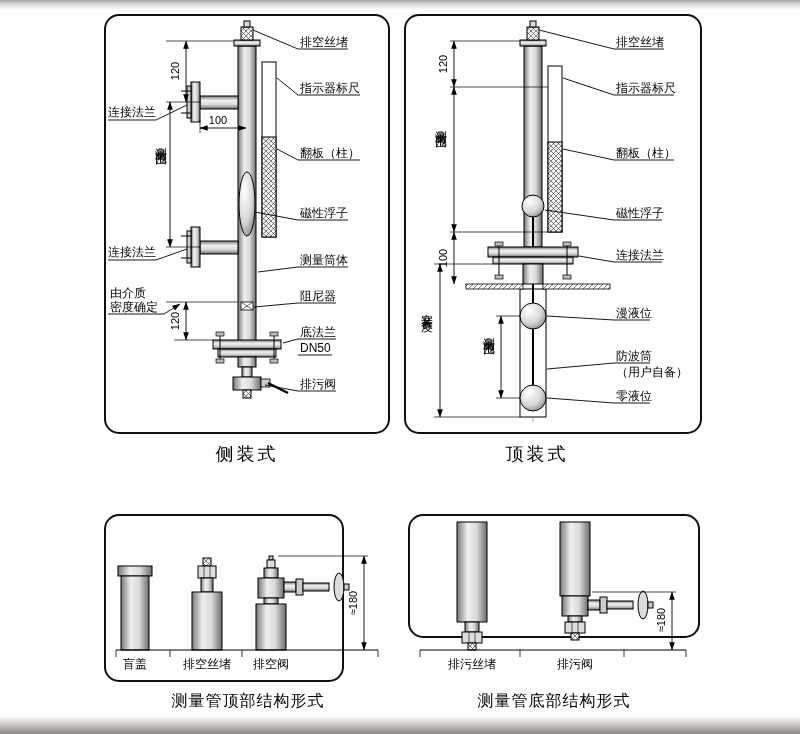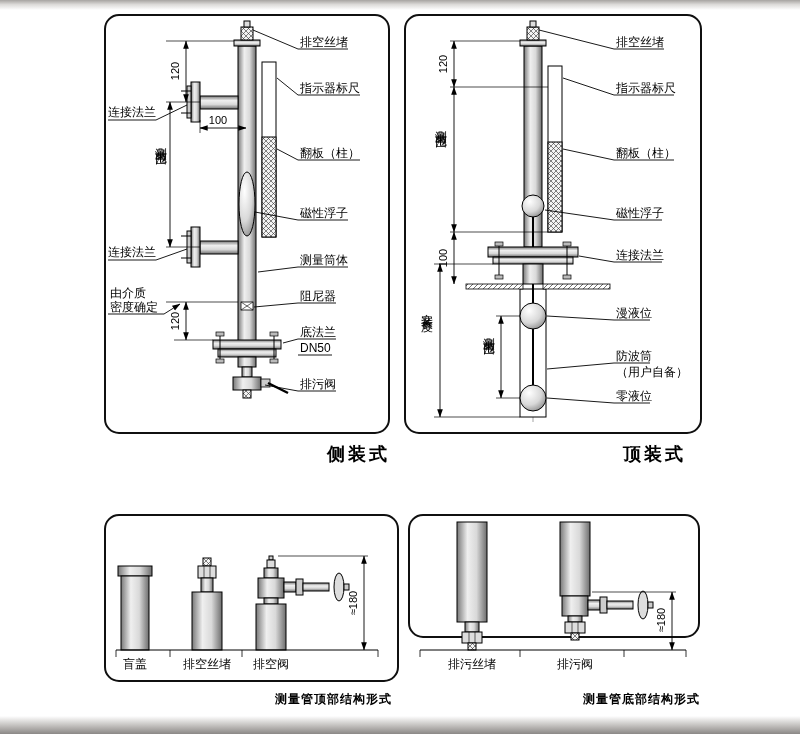--- a/index.html
+++ b/index.html
@@ -3,23 +3,23 @@
 <meta charset="utf-8">
 <style>
   html,body{margin:0;padding:0;}
   body{width:800px;height:734px;position:relative;background:#fff;font-family:"Liberation Sans",sans-serif;overflow:hidden;}
   .edge{position:absolute;left:0;right:0;pointer-events:none;}
   .edge-top{top:0;height:10px;background:linear-gradient(180deg,#a7a4a1,#dcdad8 45%,rgba(255,255,255,0));}
   .edge-bottom{bottom:0;height:18px;background:linear-gradient(0deg,#8b8886,#c6c4c2 50%,rgba(255,255,255,0));}
   .panel{position:absolute;border:2.5px solid #101010;border-radius:15px;background:#fff;box-sizing:border-box;}
   .panel>svg{position:absolute;left:0;top:0;display:block;}
   .vtext{position:absolute;writing-mode:vertical-rl;text-orientation:upright;-webkit-text-orientation:upright;font-size:12px;line-height:14px;letter-spacing:2px;color:#000;width:16px;}
-  .caption{position:absolute;text-align:right;font-weight:bold;color:#000;}
+  .caption{position:absolute;text-align:center;font-weight:normal;color:#000;}
   .cap-big{font-size:18px;letter-spacing:3px;}
-  .cap-mid{font-size:12px;letter-spacing:1px;}
+  .cap-mid{font-size:16px;letter-spacing:1px;}
   svg text{font-family:"Liberation Sans",sans-serif;font-size:12px;fill:#000;stroke:none;}
   svg .dimtext{font-size:11px;}
 </style>
 </head>
 <body>
 
 <svg width="0" height="0" style="position:absolute" aria-hidden="true">
  <defs>
   <pattern id="xh" width="5" height="5" patternUnits="userSpaceOnUse">
     <rect width="5" height="5" fill="#f4f4f4"></rect>
@@ -229,21 +229,21 @@
   <text x="210" y="301">漫液位</text>
   <text x="210" y="344">防波筒</text>
   <text x="210" y="360">（用户自备）</text>
   <text x="210" y="384">零液位</text>
  </svg>
  <div class="vtext" style="left:26px;top:105px">测量范围</div>
  <div class="vtext" style="left:12px;top:288px">安装长度</div>
  <div class="vtext" style="left:74px;top:312px">测量范围</div>
 </div>
 
-<div class="panel" style="left:104px;top:514px;width:295px;height:168px">
+<div class="panel" style="left:104px;top:514px;width:240px;height:168px">
  <svg width="283" height="163" viewBox="0 0 283 163">
   <g stroke="#000" stroke-width="1">
     <g>
       <rect x="12" y="50" width="34" height="10" fill="url(#mv)"></rect>
       <rect x="15" y="60" width="28" height="74" fill="url(#mv)"></rect>
     </g>
     <g>
       <rect x="97" y="42" width="8" height="8" fill="url(#xh)"></rect>
       <rect x="92" y="50" width="18" height="12" fill="#ddd"></rect>
       <line x1="98" y1="50" x2="98" y2="62" stroke-width="0.6"></line>

